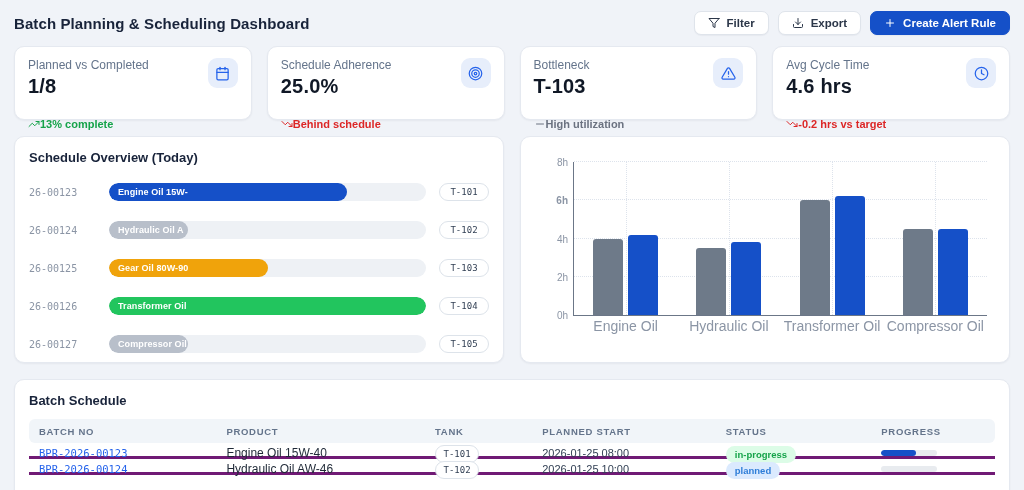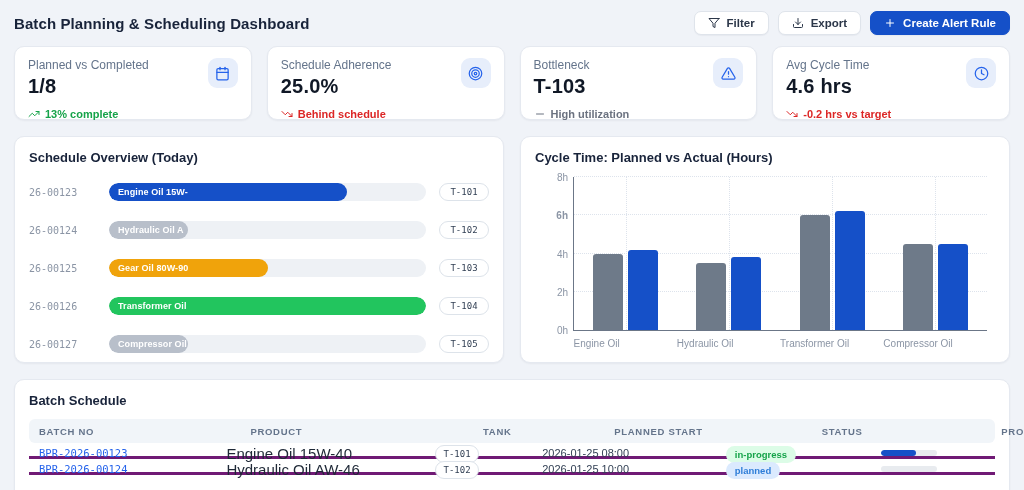--- a/index.html
+++ b/index.html
@@ -33,21 +33,21 @@
     padding:11px 13px; height:74px;
     box-shadow:0 1px 2px rgba(15,23,42,.05);
   }
   .kpi-top { display:flex; justify-content:space-between; align-items:flex-start; }
   .kpi-label { font-size:12px; color:#64748b; font-weight:500; }
   .kpi-value { font-size:20px; font-weight:800; color:#101826; margin-top:3px; letter-spacing:.2px; }
   .kpi-iconbox {
     width:30px; height:30px; border-radius:9px; background:#e7eefb; color:#2563eb;
     display:flex; align-items:center; justify-content:center; flex:none;
   }
-  .kpi-delta { display:flex; align-items:center; gap:5px; font-size:11px; font-weight:600; margin-top:10px; }
+  .kpi-delta { display:flex; align-items:center; font-size:11px; font-weight:600; margin-top:20px; }
   .tone-green { color:#16a34a; }
   .tone-red   { color:#dc2626; }
   .tone-gray  { color:#6b7280; }
 
   
   .panels { display:grid; grid-template-columns:1fr 1fr; gap:16px; margin-top:16px; }
   .panel {
     background:#fff; border:1px solid #e5e9f0; border-radius:10px;
     padding:13px 14px; height:227px;
     box-shadow:0 1px 2px rgba(15,23,42,.05);
@@ -77,36 +77,36 @@
   .hgrid { position:absolute; left:0; right:0; border-top:1px dotted #dde3ec; }
   .ytick { position:absolute; left:-36px; width:30px; text-align:right;
            font-size:10px; color:#8b95a5; }
   .groups { position:absolute; left:0; right:0; top:0; bottom:0;
             display:flex; justify-content:space-around; align-items:flex-end; }
   .group { width:18%; height:100%; position:relative;
            display:flex; justify-content:center; align-items:flex-end; gap:5px; }
   .vgrid { position:absolute; left:50%; top:0; bottom:0; border-left:1px dotted #dde3ec; }
   .bar { width:30px; border-radius:3px 3px 0 0; position:relative; }
   .xlabel { position:absolute; bottom:-19px; left:-20%; width:140%;
-            font-size:10px; color:#8b95a5; white-space:nowrap; }
+            text-align:center; font-size:14px; color:#8b95a5; white-space:nowrap; }
 
   
   .tablecard { margin-top:16px; height:160px; }
   .thead {
     display:grid; grid-template-columns:19.4% 21.6% 11.1% 19% 16.1% 1fr;
-    background:#f1f5f9; border-radius:6px; margin-top:11px; padding:7px 0 6px;gap:24px;
+    background:#f1f5f9; border-radius:6px; margin-top:11px; padding:7px 0 6px;
   }
   .th { font-size:9.5px; font-weight:700; letter-spacing:.7px; color:#64748b; padding-left:10px; }
   .trow {
     display:grid; grid-template-columns:19.4% 21.6% 11.1% 19% 16.1% 1fr;
     align-items:center; height:16px; border-bottom:3px solid #701a75;
   }
   .td { padding-left:10px; }
   .batchno { font-family:"DejaVu Sans Mono", monospace; font-size:10.5px; color:#2563eb; cursor:pointer; }
-  .product { font-size:15px; color:#1f2937; }
+  .product { font-size:12px; color:#1f2937; }
   .tankpill {
     display:inline-block; width:44px; text-align:center;
     border:1px solid #dde3ea; border-radius:9px; background:#fff;
     font-family:"DejaVu Sans Mono", monospace; font-size:9px; color:#334155; padding:3px 0;
   }
   .pstart { font-size:11px; color:#334155; }
   .badge { display:inline-block; font-size:9.5px; font-weight:600; padding:3px 9px; border-radius:10px; }
   .badge-in-progress { background:#dcfce7; color:#16a34a; }
   .badge-planned { background:#dbeafe; color:#2f7ed8; }
   .progress { width:56px; height:6px; background:#e8ebef; border-radius:3px; overflow:hidden; }
@@ -281,21 +281,20 @@
         <div class="grow">
           <div class="glabel">26-00127</div>
           <div class="gtrack">
             <div class="gbar" style="width: 25%; background: rgb(184, 191, 202);">Compressor Oil</div>
           </div>
           <div class="gpill">T-105</div>
         </div>
       </div>
   </div>
   <div class="panel">
-    <div class="panel-title">Cycle Time: Planned vs Actual (Hours)</div>
     <div class="chart">
       <div class="plot" id="chart-plot">
           <div class="ytick" style="bottom: calc(0% - 6px);">0h</div>
           <div class="hgrid" style="bottom: 25%;"></div>
           <div class="ytick" style="bottom: calc(25% - 6px);">2h</div>
           <div class="hgrid" style="bottom: 50%;"></div>
           <div class="ytick" style="bottom: calc(50% - 6px);">4h</div>
           <div class="hgrid" style="bottom: 75%;"></div>
           <div class="ytick" style="bottom: calc(75% - 6px); font-weight: bold;">6h</div>
           <div class="hgrid" style="bottom: 100%;"></div>

